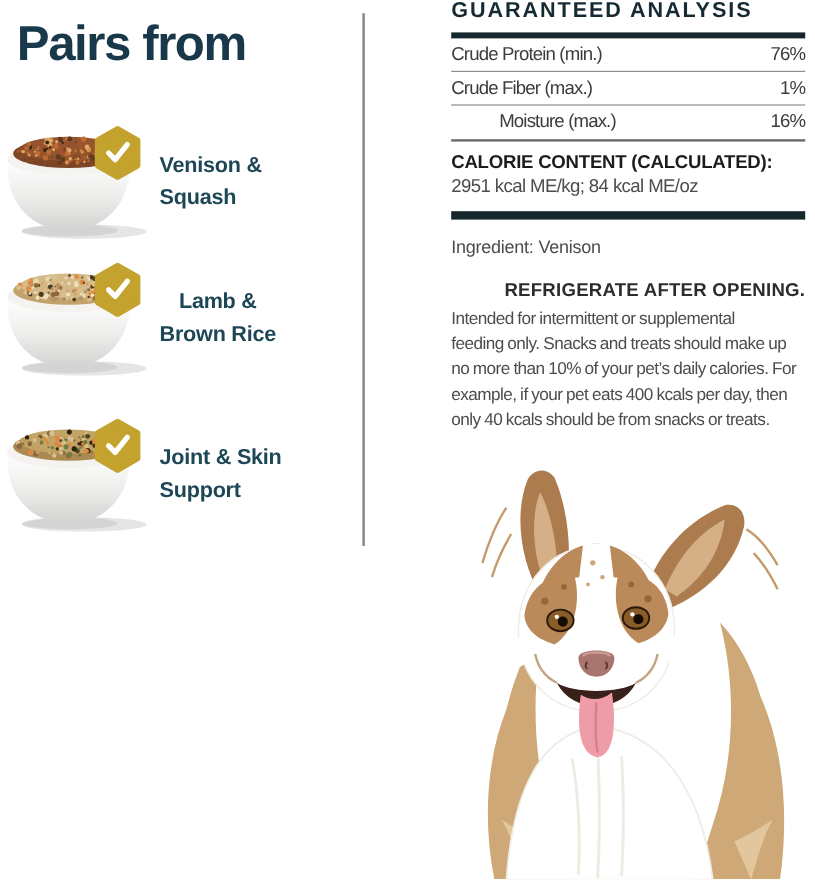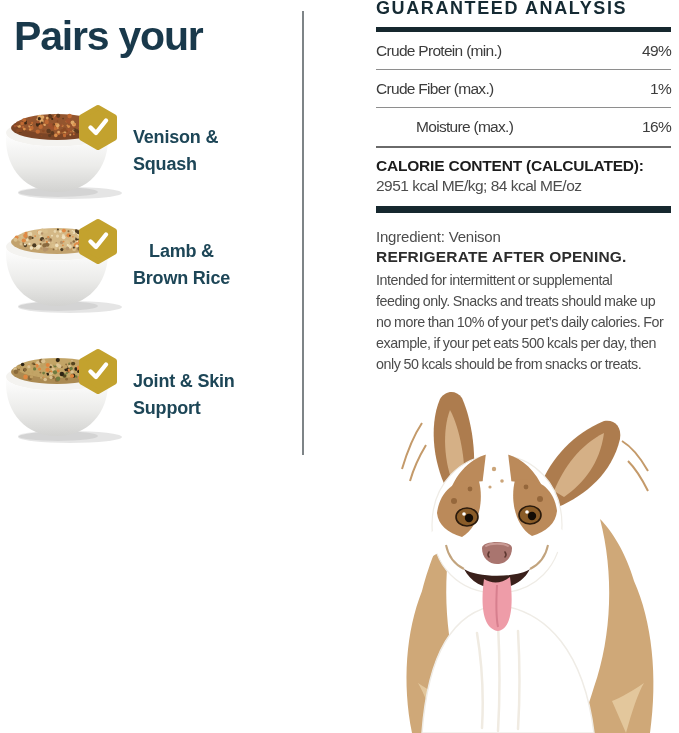--- a/index.html
+++ b/index.html
@@ -43,28 +43,28 @@
   .ga-title{
     font-size:18px;font-weight:700;letter-spacing:1.6px;line-height:18px;
     color:#152a33;margin-top:-1px;
   }
   .tbar{background:var(--bar-dark,#16282e);width:100%;}
   .tbar.top{height:5px;margin-top:10px;}
   .tbar.thick{height:7px;margin-top:11px;}
   .atable{border-bottom:2.2px solid #6a6a6a;}
   .arow{
     display:flex;justify-content:space-between;align-items:center;
-    height:38px;border-bottom:1.35px solid #8e8e8e;
+    height:28px;border-bottom:1.35px solid #8e8e8e;
   }
   .arow:last-child{border-bottom:none;margin-left:40px;}
   .alabel,.avalue{font-size:15.5px;color:var(--row-text,#3c3c3c);letter-spacing:-0.7px;}
   .cal-title{margin-top:9px;font-size:15.5px;font-weight:700;letter-spacing:-0.2px;color:#1c1c1c;}
   .cal-value{margin-top:2px;font-size:15.5px;color:var(--body-gray,#4c4c4c);letter-spacing:-0.5px;}
   .ingredient{margin-top:15px;font-size:15px;color:var(--body-gray,#4c4c4c);letter-spacing:-0.2px;}
-  .refrig{margin-top:3px;font-size:15.5px;font-weight:700;letter-spacing:0.2px;color:#2c2c2c;}
+  .refrig{margin-top:19px;font-size:15.5px;font-weight:700;letter-spacing:0.2px;color:#2c2c2c;text-align:right;}
   .note{margin-top:4px;}
   .note div{
     font-size:14.3px;line-height:21px;letter-spacing:-0.45px;word-spacing:-0.5px;
     color:var(--body-gray,#4c4c4c);white-space:nowrap;
   }
   
   .dog{position:absolute;left:381px;top:383px;width:298px;height:350px;}
 </style>
 </head>
 <body>
@@ -75,21 +75,21 @@
       <stop offset="0" stop-color="#ffffff"></stop>
       <stop offset="0.55" stop-color="#ececea"></stop>
       <stop offset="1" stop-color="#d2d2d0"></stop>
     </linearGradient>
   </defs>
 </svg>
 
 <div class="page">
 
   <section>
-    <h1 class="pairs-title">Pairs your</h1>
+    <h1 class="pairs-title">Pairs from</h1>
 
     <div class="pair-item i1">
       <svg class="bowl" viewBox="0 0 125 95">
         <ellipse cx="70" cy="88" rx="52" ry="6" fill="#000" opacity="0.10"></ellipse>
         <ellipse cx="58" cy="87" rx="40" ry="5" fill="#000" opacity="0.07"></ellipse>
         <ellipse cx="57" cy="28" rx="51" ry="13.5" fill="#f4f3f0"></ellipse>
         <ellipse class="food-base" cx="57" cy="23" rx="46" ry="12" fill="#7b4526"></ellipse>
         <ellipse class="food-mound" cx="57" cy="19" rx="40" ry="10" fill="#94552e"></ellipse>
         <g class="food-speckles">
             <circle cx="58.6" cy="28.1" r="1.88" fill="#c06a33"></circle>
@@ -539,42 +539,42 @@
   </section>
 
   <div class="divider"></div>
 
   <section class="right-col">
     <h2 class="ga-title">GUARANTEED ANALYSIS</h2>
     <div class="tbar top"></div>
     <div class="atable">
       <div class="arow">
         <span class="alabel">Crude Protein (min.)</span>
-        <span class="avalue">49%</span>
+        <span class="avalue">76%</span>
       </div>
       <div class="arow">
         <span class="alabel">Crude Fiber (max.)</span>
         <span class="avalue">1%</span>
       </div>
       <div class="arow">
         <span class="alabel">Moisture (max.)</span>
         <span class="avalue">16%</span>
       </div>
     </div>
     <h3 class="cal-title">CALORIE CONTENT (CALCULATED):</h3>
     <div class="cal-value">2951 kcal ME/kg; 84 kcal ME/oz</div>
     <div class="tbar thick"></div>
     <div class="ingredient">Ingredient: Venison</div>
     <div class="refrig">REFRIGERATE AFTER OPENING.</div>
     <div class="note">
       <div>Intended for intermittent or supplemental</div>
       <div>feeding only. Snacks and treats should make up</div>
       <div>no more than 10% of your pet’s daily calories. For</div>
-      <div>example, if your pet eats 500 kcals per day, then</div>
-      <div>only 50 kcals should be from snacks or treats.</div>
+      <div>example, if your pet eats 400 kcals per day, then</div>
+      <div>only 40 kcals should be from snacks or treats.</div>
     </div>
   </section>
 
   <svg class="dog" viewBox="0 0 296 350">
 
     <g>
       <path d="M30,350 C20,300 24,248 40,208 C48,178 58,152 72,138 C60,190 62,250 78,302 C84,322 90,338 96,350 Z" fill="#cfa878"></path>
       <path d="M268,350 C276,294 270,238 252,198 C244,170 230,148 218,136 C232,190 230,252 212,304 C206,324 200,340 194,350 Z" fill="#cfa878"></path>
       <path d="M56,350 C50,330 42,310 36,300 C48,308 60,314 70,318 Z" fill="#e3c79c"></path>
       <path d="M244,350 C250,328 256,310 262,300 C250,308 240,314 230,318 Z" fill="#e3c79c"></path>

